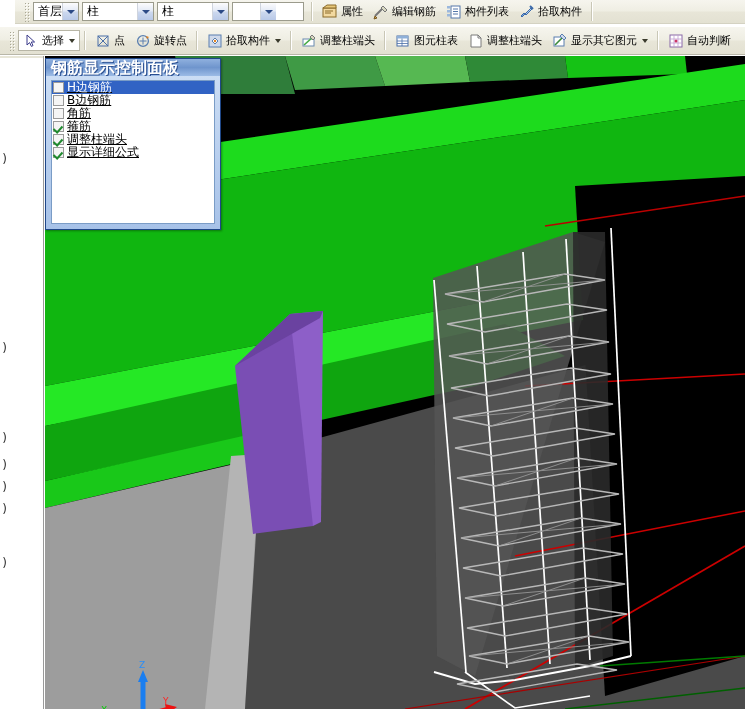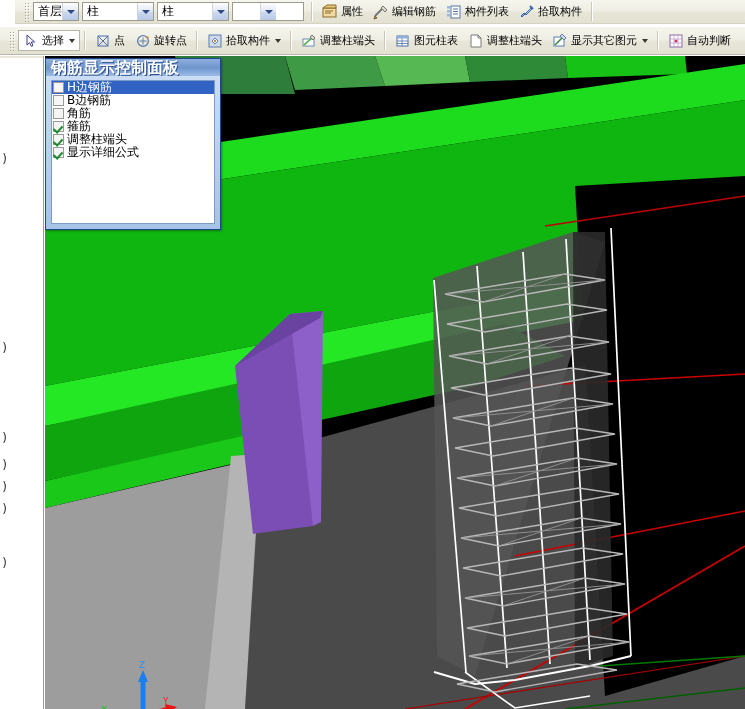--- a/index.html
+++ b/index.html
@@ -173,20 +173,21 @@
     overflow: hidden;
   }
   #rebar-panel .pnl-body {
     position: absolute;
     left: 5px; top: 21px;
     right: 5px; bottom: 5px;
     background: #ffffff;
     border: 1px solid #7a9cc6;
     box-sizing: border-box;
     overflow: hidden;
+    text-decoration: underline;
   }
   .chk-row {
     display: flex;
     align-items: center;
     height: 13px;
     padding-left: 1px;
     font-size: 12px;
     color: #000;
     white-space: nowrap;
     box-sizing: border-box;

